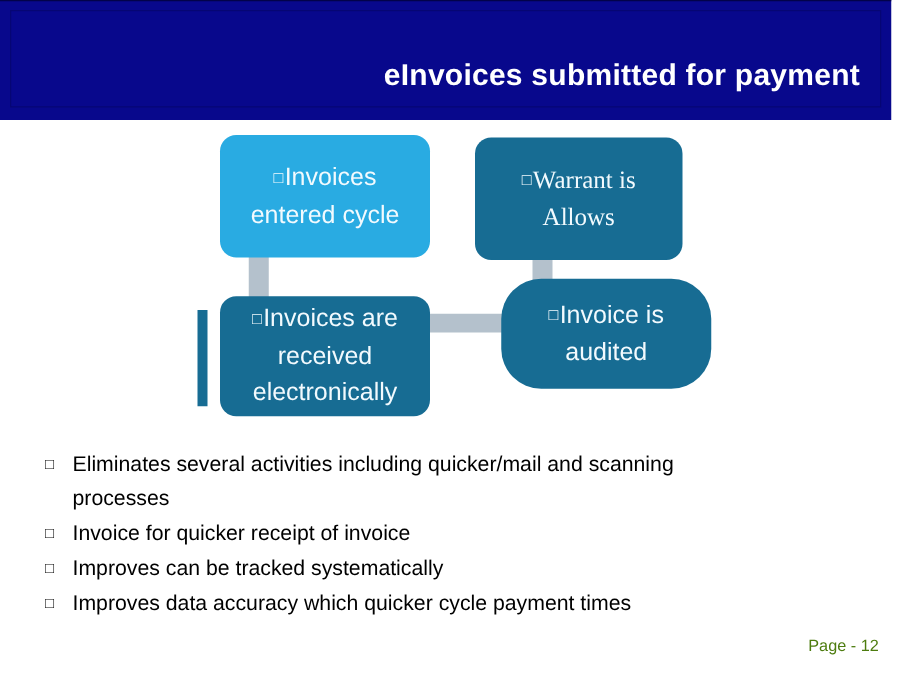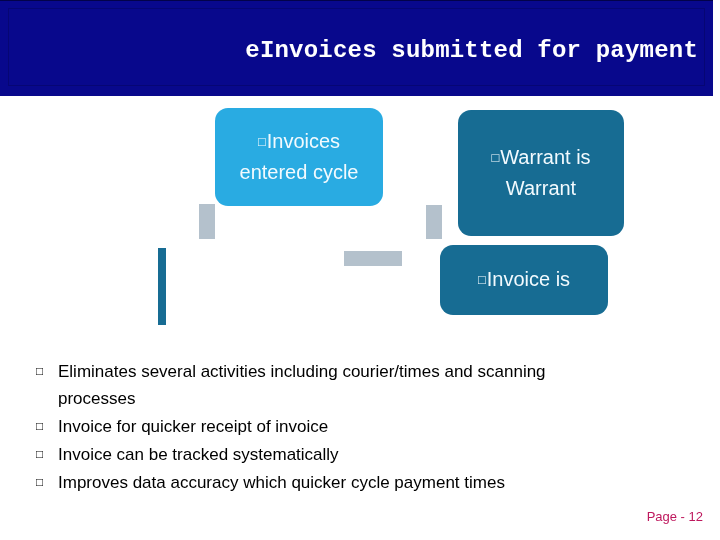--- a/index.html
+++ b/index.html
@@ -19,26 +19,25 @@
     border-top:1px solid #02024a;
     box-sizing:border-box;
   }
   .header-inner-frame{
     position:absolute;left:8px;top:7px;right:8px;bottom:10px;
     border:1px solid #060674;
     pointer-events:none;
   }
   .slide-title{
     position:absolute;right:9px;top:30px;
-    margin:6px;
+    margin:16px;
     color:#ffffff;
     font-size:24px;font-weight:bold;
     letter-spacing:0.2px;
     white-space:nowrap;
-    font-family:Liberation Mono, monospace;
   }
 
   
   .connector{position:absolute;background:#B4C1CC;}
   .conn-v-left {left:199px;top:204px;width:16px;height:35px;}
   .conn-v-right{left:426px;top:205px;width:16px;height:34px;}
   .conn-h      {left:344px;top:251px;width:58px;height:15px;}
   .shape-sliver{
     position:absolute;left:158px;top:248px;width:8px;height:77px;
     background:#176C93;
@@ -46,28 +45,27 @@
   .flow-box{
     position:absolute;
     border-radius:13px;
     display:flex;flex-direction:column;
     justify-content:center;
     text-align:center;
     color:#F2FAFE;
     font-size:20px;line-height:29px;
     box-sizing:border-box;
     padding:4px 6px;
-    margin-left:39px;
   }
   .box-light{background:#29ABE2;}
   .box-dark {background:#176C93;}
   .box-a{left:176px;top:108px;width:168px;height:98px;}
-  .box-b{left:419px;top:110px;width:166px;height:126px;}
+  .box-b{left:380px;top:110px;width:166px;height:98px;font-family:Liberation Serif, serif;}
   .box-c{left:176px;top:237px;width:168px;height:96px;}
-  .box-d{left:401px;top:245px;width:168px;height:70px;}
+  .box-d{left:401px;top:223px;width:168px;height:88px;border-radius:32px;}
   .box-line{display:block;}
   .box-bullet{
     font-size:13px;
     position:relative;bottom:2px;
     margin-right:1px;
   }
 
   
   .bullet-list{
     position:absolute;left:36px;top:358px;width:572px;
@@ -82,21 +80,21 @@
   .list-bullet{
     flex:0 0 22px;
     font-size:12px;line-height:27px;
     color:#000000;
   }
   .bullet-text{flex:1;}
 
   
   .page-number{
     position:absolute;right:17px;bottom:16px;
-    font-size:13px;color:#be185d;
+    font-size:13px;color:#4d7c0f;
   }
 </style>
 </head>
 <body>
 
 <div class="slide">
 
   <div class="header-bar">
     <div class="header-inner-frame"></div>
     <h1 class="slide-title">eInvoices submitted for payment</h1>
@@ -107,40 +105,46 @@
   <div class="connector conn-h"></div>
   <div class="shape-sliver"></div>
 
   <div class="flow-box box-light box-a">
     <span class="box-line"><span class="box-bullet">□</span><span>Invoices</span></span>
     <span class="box-line">entered cycle</span>
   </div>
 
   <div class="flow-box box-dark box-b">
     <span class="box-line"><span class="box-bullet">□</span><span>Warrant is</span></span>
-    <span class="box-line">Warrant</span>
+    <span class="box-line">Allows</span>
   </div>
 
+  <div class="flow-box box-dark box-c">
+    <span class="box-line"><span class="box-bullet">□</span><span>Invoices are</span></span>
+    <span class="box-line">received</span>
+    <span class="box-line">electronically</span>
+  </div>
 
   <div class="flow-box box-dark box-d">
     <span class="box-line"><span class="box-bullet">□</span><span>Invoice is</span></span>
+    <span class="box-line">audited</span>
   </div>
 
   <div class="bullet-list">
     <div class="bullet-item">
       <span class="list-bullet">□</span>
-      <span class="bullet-text">Eliminates several activities including courier/times  and scanning processes</span>
+      <span class="bullet-text">Eliminates several activities including quicker/mail  and scanning processes</span>
     </div>
     <div class="bullet-item">
       <span class="list-bullet">□</span>
       <span class="bullet-text">Invoice for quicker receipt of invoice</span>
     </div>
     <div class="bullet-item">
       <span class="list-bullet">□</span>
-      <span class="bullet-text">Invoice can be tracked systematically</span>
+      <span class="bullet-text">Improves can be tracked systematically</span>
     </div>
     <div class="bullet-item">
       <span class="list-bullet">□</span>
       <span class="bullet-text">Improves data accuracy which quicker cycle payment times</span>
     </div>
   </div>
 
   <div class="page-number">Page - 12</div>
 
 </div>

